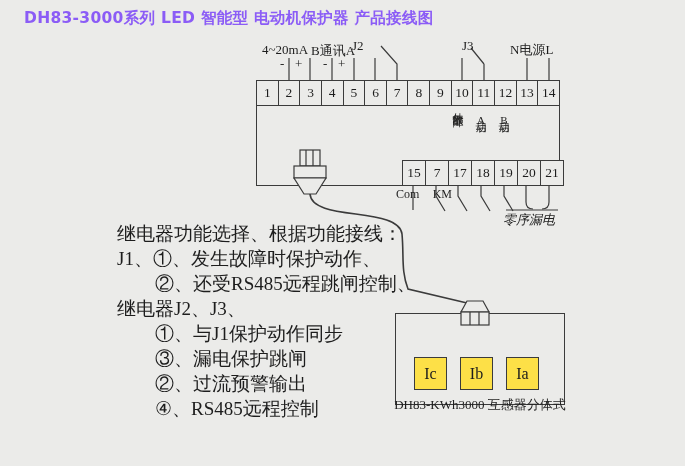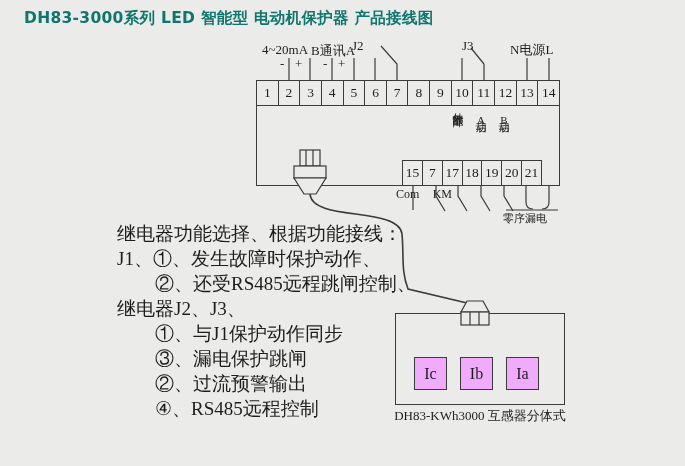--- a/index.html
+++ b/index.html
@@ -1,56 +1,56 @@
 <!DOCTYPE html>
 <html><head>
 <meta charset="utf-8">
 <style>
   * { box-sizing: border-box; }
   html,body { margin:0; padding:0; background:#ebebe9; }
   .stage { position:relative; width:685px; height:466px; background:#ebebe9;
            font-family:"Liberation Serif","DejaVu Serif",serif; color:#1d1d1d; overflow:hidden; }
   .title { position:absolute; left:24px; top:8px; z-index:2;
            font-family:"DejaVu Sans","Liberation Sans",sans-serif; font-weight:bold;
-           font-size:15.5px; color:#0f766e; letter-spacing:0.3px; }
+           font-size:15.5px; color:#8b5cf6; letter-spacing:0.3px; }
   .enclosure { position:absolute; left:256px; top:80px; width:304px; height:106px;
                border:1px solid #3b3b3b; z-index:0; }
   .wires { position:absolute; left:0; top:0; z-index:1; pointer-events:none; }
   .trow { position:absolute; display:grid; border-left:1px solid #3b3b3b; z-index:2; }
   .trow.top { left:256px; top:80px; width:304px; height:26px; grid-template-columns:repeat(14,1fr); }
-  .trow.bottom { left:402px; top:160px; width:140px; height:26px; grid-template-columns:repeat(7,1fr); }
+  .trow.bottom { left:402px; top:160px; width:162px; height:26px; grid-template-columns:repeat(7,1fr); }
   .tcell { border:1px solid #3b3b3b; border-left:none; display:flex; align-items:center;
            justify-content:center; font-size:13.5px; background:#ebebe9; }
   .dlabel { position:absolute; font-size:13px; z-index:2; }
   .lab-analog { left:262px; top:42px; width:60px; }
   .lab-comm   { left:311px; top:42px; width:60px; }
   .lab-j2     { left:352px; top:38px; width:22px; }
   .lab-j3     { left:462px; top:38px; width:22px; }
   .lab-power  { left:510px; top:41px; width:56px; }
   .pol { position:absolute; top:56px; font-size:13px; z-index:2; }
   .pol-a-minus{left:280px} .pol-a-plus{left:295px}
   .pol-c-minus{left:323px} .pol-c-plus{left:338px}
   .lab-comkm { position:absolute; left:396px; top:143px; width:56px; display:flex;
                justify-content:space-between; font-size:12px; z-index:2;margin-top:44px; }
   .vlabel { position:absolute; writing-mode:vertical-rl; text-orientation:upright;
             font-size:11px; letter-spacing:1px; line-height:13px; z-index:2; }
   .v-fault  { left:451px; top:104px; }
   .v-starta { left:474px; top:112px; }
   .v-startb { left:497px; top:112px; }
-  .lab-leak { position:absolute; left:503px; top:211px; font-size:11px; z-index:2; }
+  .lab-leak { position:absolute; left:503px; top:211px; font-size:13px; z-index:2;font-style:italic; }
   .notes { position:absolute; left:117px; top:221px; width:345px; font-size:19px;
            line-height:25px; z-index:2; }
   .note.indent { padding-left:38px; }
   .ctbox { position:absolute; left:395px; top:313px; width:170px; height:92px;
            border:1px solid #3b3b3b; z-index:0; }
   .phase { position:absolute; top:357px; width:33px; height:33px; border:1px solid #3b3b3b;
            display:flex; align-items:center; justify-content:center; font-size:16px;
-           background:#f0abfc; z-index:2; }
+           background:#fde047; z-index:2; }
   .ph-ic{left:414px} .ph-ib{left:460px} .ph-ia{left:506px}
-  .ctcaption { position:absolute; left:390px; top:407px; width:180px; text-align:center;
+  .ctcaption { position:absolute; left:390px; top:396px; width:180px; text-align:center;
                font-size:13px; z-index:2; }
 </style>
 </head>
 <body>
 
 <div class="stage">
 
   <div class="title">DH83-3000系列 LED 智能型 电动机保护器 产品接线图</div>
 
   <div class="enclosure"></div>

